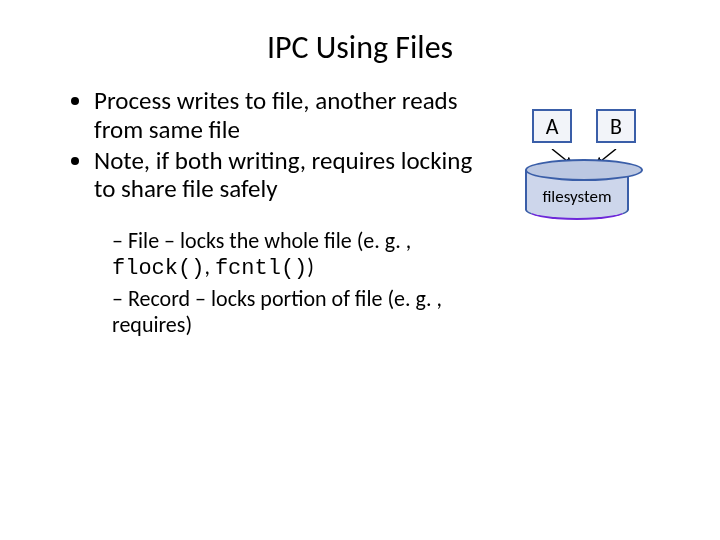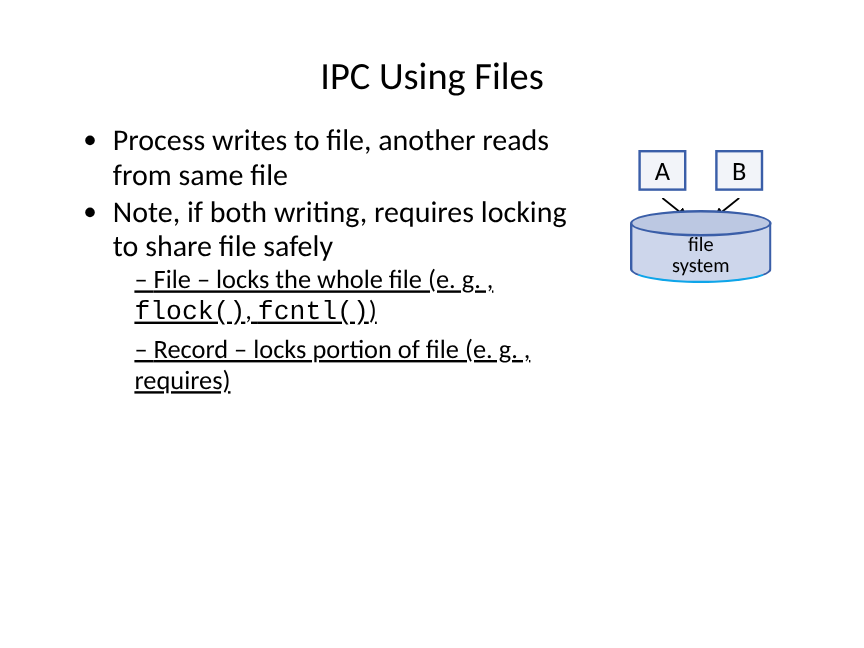--- a/index.html
+++ b/index.html
@@ -8,21 +8,21 @@
     height: 540px;
     font-family: Calibri, Arial, sans-serif;
     background: #fff;
     color: #000;
     position: relative;
   }
   .title {
     text-align: center;
     font-size: 32px;
     font-weight: 400;
-    padding-top: 44px;
+    padding-top: 28px;
     padding-bottom: 20px;
   }
   .content {
     display: flex;
     padding: 0 32px 0 70px;
   }
   .left {
     flex: 0 0 410px;
   }
   ul.main {
@@ -30,22 +30,21 @@
     padding-left: 24px;
     font-size: 25px;
     line-height: 1.15;
   }
   ul.main > li { margin-bottom: 2px; }
   ul.sub {
     list-style: none;
     padding-left: 18px;
     font-size: 22px;
     line-height: 1.18;
-    margin-top: 0;
-    text-decoration: underline;
+    margin-top: 24px;
   }
   ul.sub > li { margin-bottom: 4px; }
   ul.sub > li::before { content: "– "; }
   .code { font-family: "Courier New", monospace; }
   .u { }
 
   .right {
     flex: 1;
     position: relative;
     padding-top: 22px;
@@ -85,32 +84,32 @@
   }
   .cyl-top {
     width: 118px; height: 22px;
     background: #bcc8e2;
     border: 2px solid #3a5ea8;
     border-radius: 50%;
     position: relative;
     z-index: 2;
   }
   .cyl-body {
-    width: 118px;
+    width: 104px;
     height: 50px;
     margin-top: -11px;
     background: #cdd6eb;
     border-left: 2px solid #3a5ea8;
     border-right: 2px solid #3a5ea8;
-    border-bottom: 2px solid #0ea5e9;
+    border-bottom: 2px solid #6d28d9;
     border-radius: 0 0 60px 60px / 0 0 12px 12px;
     display: flex;
     align-items: center;
     justify-content: center;
-    flex-direction: column;
+    flex-direction: row;
     font-size: 17px;
     line-height: 1.05;
     text-align: center;
     padding-top: 6px;
   }
   .note-box {
     margin: 20px auto 0;
     width: 210px;
     border: 2px dashed #000;
     padding: 4px 6px;

